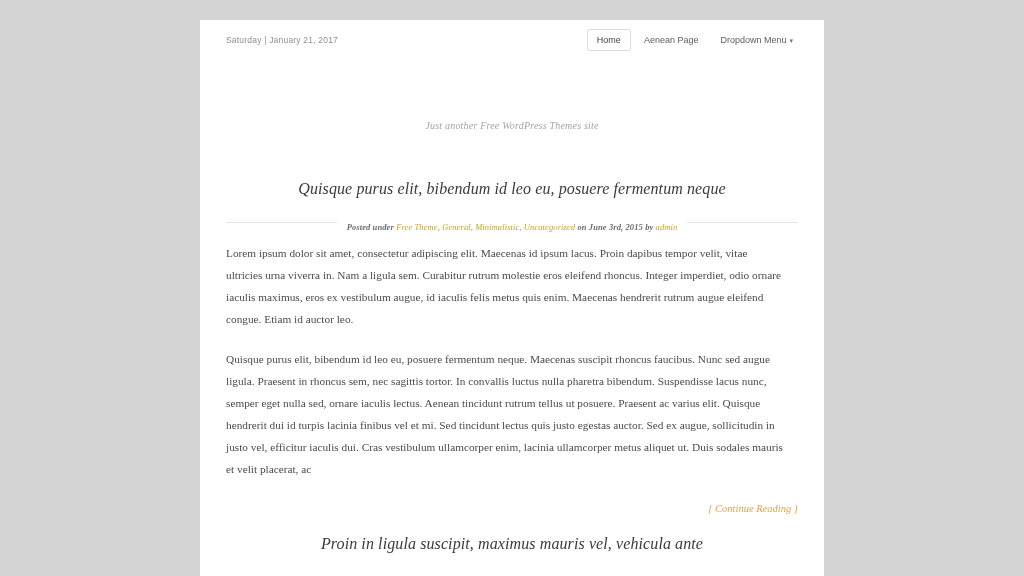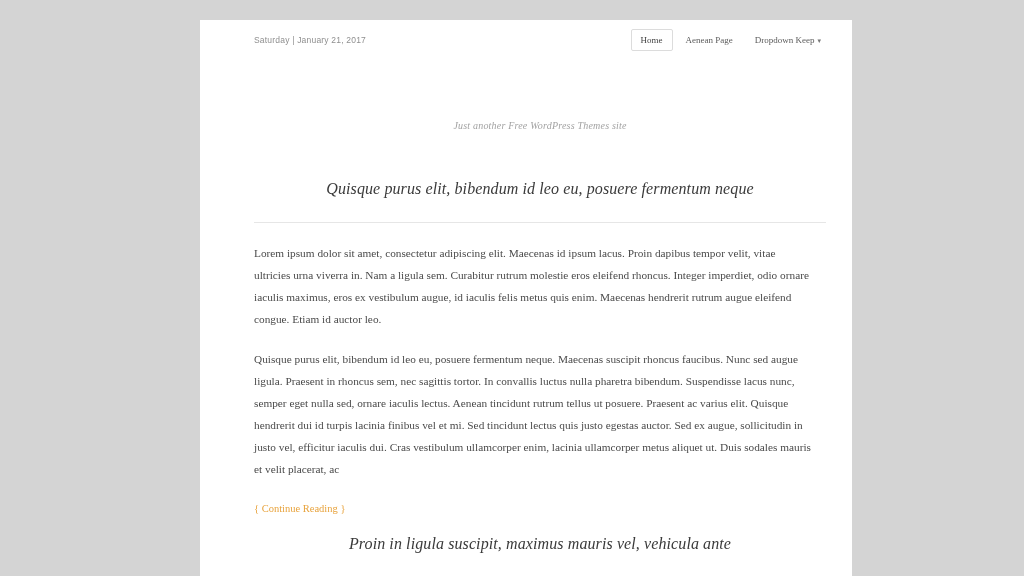--- a/index.html
+++ b/index.html
@@ -14,21 +14,20 @@
     overflow: hidden;
   }
   .page-frame {
     position: absolute;
     left: 200px;
     top: 20px;
     width: 624px;
     height: 556px;
     background: #ffffff;
     overflow: hidden;
-    padding-left: 28px;
   }
   
   .topbar {
     height: 40px;
     display: flex;
     align-items: center;
     justify-content: space-between;
     padding: 0 22px 0 26px;
     box-sizing: border-box;
   }
@@ -38,21 +37,21 @@
     color: #8f8f8f;
     letter-spacing: 0.2px;
     white-space: nowrap;
   }
   .nav {
     display: flex;
     align-items: center;
     gap: 4px;
   }
   .nav-item {
-    font-family: Liberation Serif, serif;
+    font-family: Liberation Sans, sans-serif;
     font-size: 9px;
     color: #5c5c5c;
     padding: 5px 9px;
     white-space: nowrap;
     cursor: pointer;
   }
   .nav-item.current {
     border: 1px solid #dcdcdc;
     border-radius: 2px;
     color: #444;
@@ -144,22 +143,23 @@
   }
   .post-body p {
     font-family: "Liberation Serif", serif;
     font-size: 11.3px;
     line-height: 1.95;
     color: #4a4a4a;
     margin: 0 12px 18px 0;
     text-align: left;
   }
   .continue {
-    text-align: left;
+    text-align: right;
     margin: 6px 0 10px 0;
+    font-style: italic;
   }
   .continue a {
     font-family: "Liberation Serif", serif;
     font-size: 10.5px;
     color: #e8a33d;
     text-decoration: none;
     cursor: pointer;
   }
 </style>
 </head>
@@ -170,35 +170,46 @@
   <div class="topbar">
     <div class="site-date">Saturday | January 21, 2017</div>
     <div class="nav">
       <div class="nav-item current">
         <span>Home</span>
       </div>
       <div class="nav-item">
         <span>Aenean Page</span>
       </div>
       <div class="nav-item">
-        <span>Dropdown Keep</span><span class="caret">▾</span>
+        <span>Dropdown Menu</span><span class="caret">▾</span>
       </div>
     </div>
   </div>
 
   <div class="site-header">
     <div class="site-tagline">Just another Free WordPress Themes site</div>
   </div>
 
   <div class="content">
 
     <article class="post">
       <h2 class="post-title">Quisque purus elit, bibendum id leo eu, posuere fermentum neque</h2>
       <div class="post-meta-wrap">
         <div class="post-meta-rule"></div>
+        <div class="post-meta">
+          <b>Posted under</b>
+          <a>Free Theme</a><span>,</span>
+          <a>General</a><span>,</span>
+          <a>Minimalistic</a><span>,</span>
+          <a>Uncategorized</a>
+          <b>on</b>
+          <b>June 3rd, 2015</b>
+          <b>by</b>
+          <a class="author">admin</a>
+        </div>
       </div>
       <div class="post-body">
         <p>Lorem ipsum dolor sit amet, consectetur adipiscing elit. Maecenas id ipsum lacus. Proin dapibus tempor velit, vitae ultricies urna viverra in. Nam a ligula sem. Curabitur rutrum molestie eros eleifend rhoncus. Integer imperdiet, odio ornare iaculis maximus, eros ex vestibulum augue, id iaculis felis metus quis enim. Maecenas hendrerit rutrum augue eleifend congue. Etiam id auctor leo.</p>
         <p>Quisque purus elit, bibendum id leo eu, posuere fermentum neque. Maecenas suscipit rhoncus faucibus. Nunc sed augue ligula. Praesent in rhoncus sem, nec sagittis tortor. In convallis luctus nulla pharetra bibendum. Suspendisse lacus nunc, semper eget nulla sed, ornare iaculis lectus. Aenean tincidunt rutrum tellus ut posuere. Praesent ac varius elit. Quisque hendrerit dui id turpis lacinia finibus vel et mi. Sed tincidunt lectus quis justo egestas auctor. Sed ex augue, sollicitudin in justo vel, efficitur iaculis dui. Cras vestibulum ullamcorper enim, lacinia ullamcorper metus aliquet ut. Duis sodales mauris et velit placerat, ac</p>
       </div>
       <div class="continue">
         <a>{ Continue Reading }</a>
       </div>
     </article>
 

